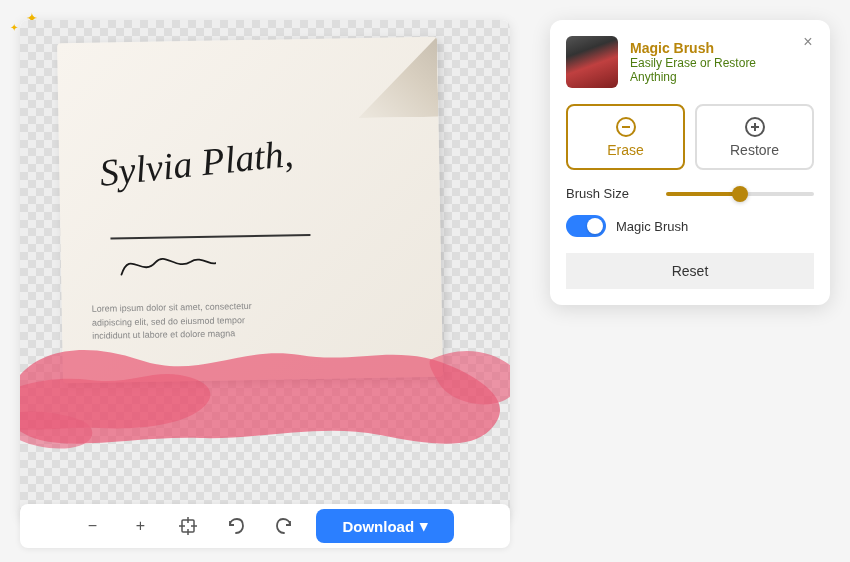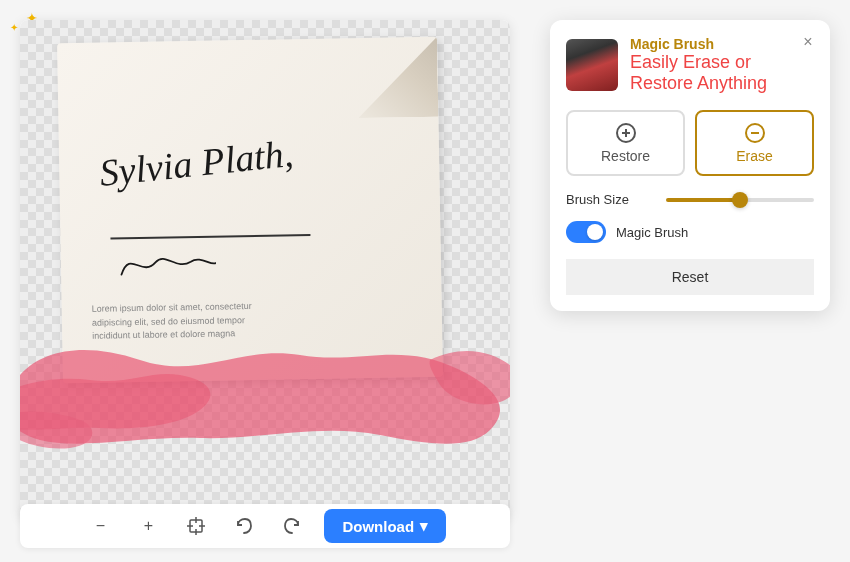--- a/index.html
+++ b/index.html
@@ -152,21 +152,21 @@
       color: #555;
       font-size: 16px;
       border-radius: 6px;
     }
 
     .download-btn {
       background: #2b7fff;
       color: white;
       border: none;
       border-radius: 8px;
-      padding: 8px 18px;
+      padding: 8px 26px;
       font-size: 15px;
       font-weight: 600;
       cursor: pointer;
       display: flex;
       align-items: center;
       gap: 6px;
     }
 
     
     .right-panel {
@@ -221,22 +221,22 @@
       background: linear-gradient(160deg, #555 0%, #333 30%, #c04040 55%, #802020 100%);
     }
 
     .panel-title {
       font-size: 14px;
       font-weight: 600;
       color: #b8860b;
     }
 
     .panel-subtitle {
-      font-size: 18px;
-      color: #ef4444;
+      font-size: 12px;
+      color: #4d7c0f;
       margin-top: 0;
     }
 
     
     .mode-buttons {
       display: flex;
       gap: 10px;
       margin-bottom: 16px;
     }
 
@@ -428,35 +428,35 @@
     <div class="panel-thumbnail">
       <div class="panel-thumbnail-inner"></div>
     </div>
     <div>
       <div class="panel-title">Magic Brush</div>
       <div class="panel-subtitle">Easily Erase or Restore Anything</div>
     </div>
   </div>
 
   <div class="mode-buttons">
+    <button class="mode-btn active">
+      <svg viewBox="0 0 22 22" fill="none" stroke="#b8860b" stroke-width="2">
+        <circle cx="11" cy="11" r="9"></circle>
+        <line x1="7" y1="11" x2="15" y2="11"></line>
+      </svg>
+      <span>Erase</span>
+    </button>
     <button class="mode-btn">
       <svg viewBox="0 0 22 22" fill="none" stroke="#555" stroke-width="2">
         <circle cx="11" cy="11" r="9"></circle>
         <line x1="11" y1="7" x2="11" y2="15"></line>
         <line x1="7" y1="11" x2="15" y2="11"></line>
       </svg>
       <span>Restore</span>
     </button>
-    <button class="mode-btn active">
-      <svg viewBox="0 0 22 22" fill="none" stroke="#b8860b" stroke-width="2">
-        <circle cx="11" cy="11" r="9"></circle>
-        <line x1="7" y1="11" x2="15" y2="11"></line>
-      </svg>
-      <span>Erase</span>
-    </button>
   </div>
 
   <div class="brush-size-row">
     <span class="brush-size-label">Brush Size</span>
     <input type="range" class="brush-slider" min="0" max="100" value="50" style="">
   </div>
 
   <div class="magic-brush-row">
     <div class="toggle">
       <div class="toggle-thumb"></div>

